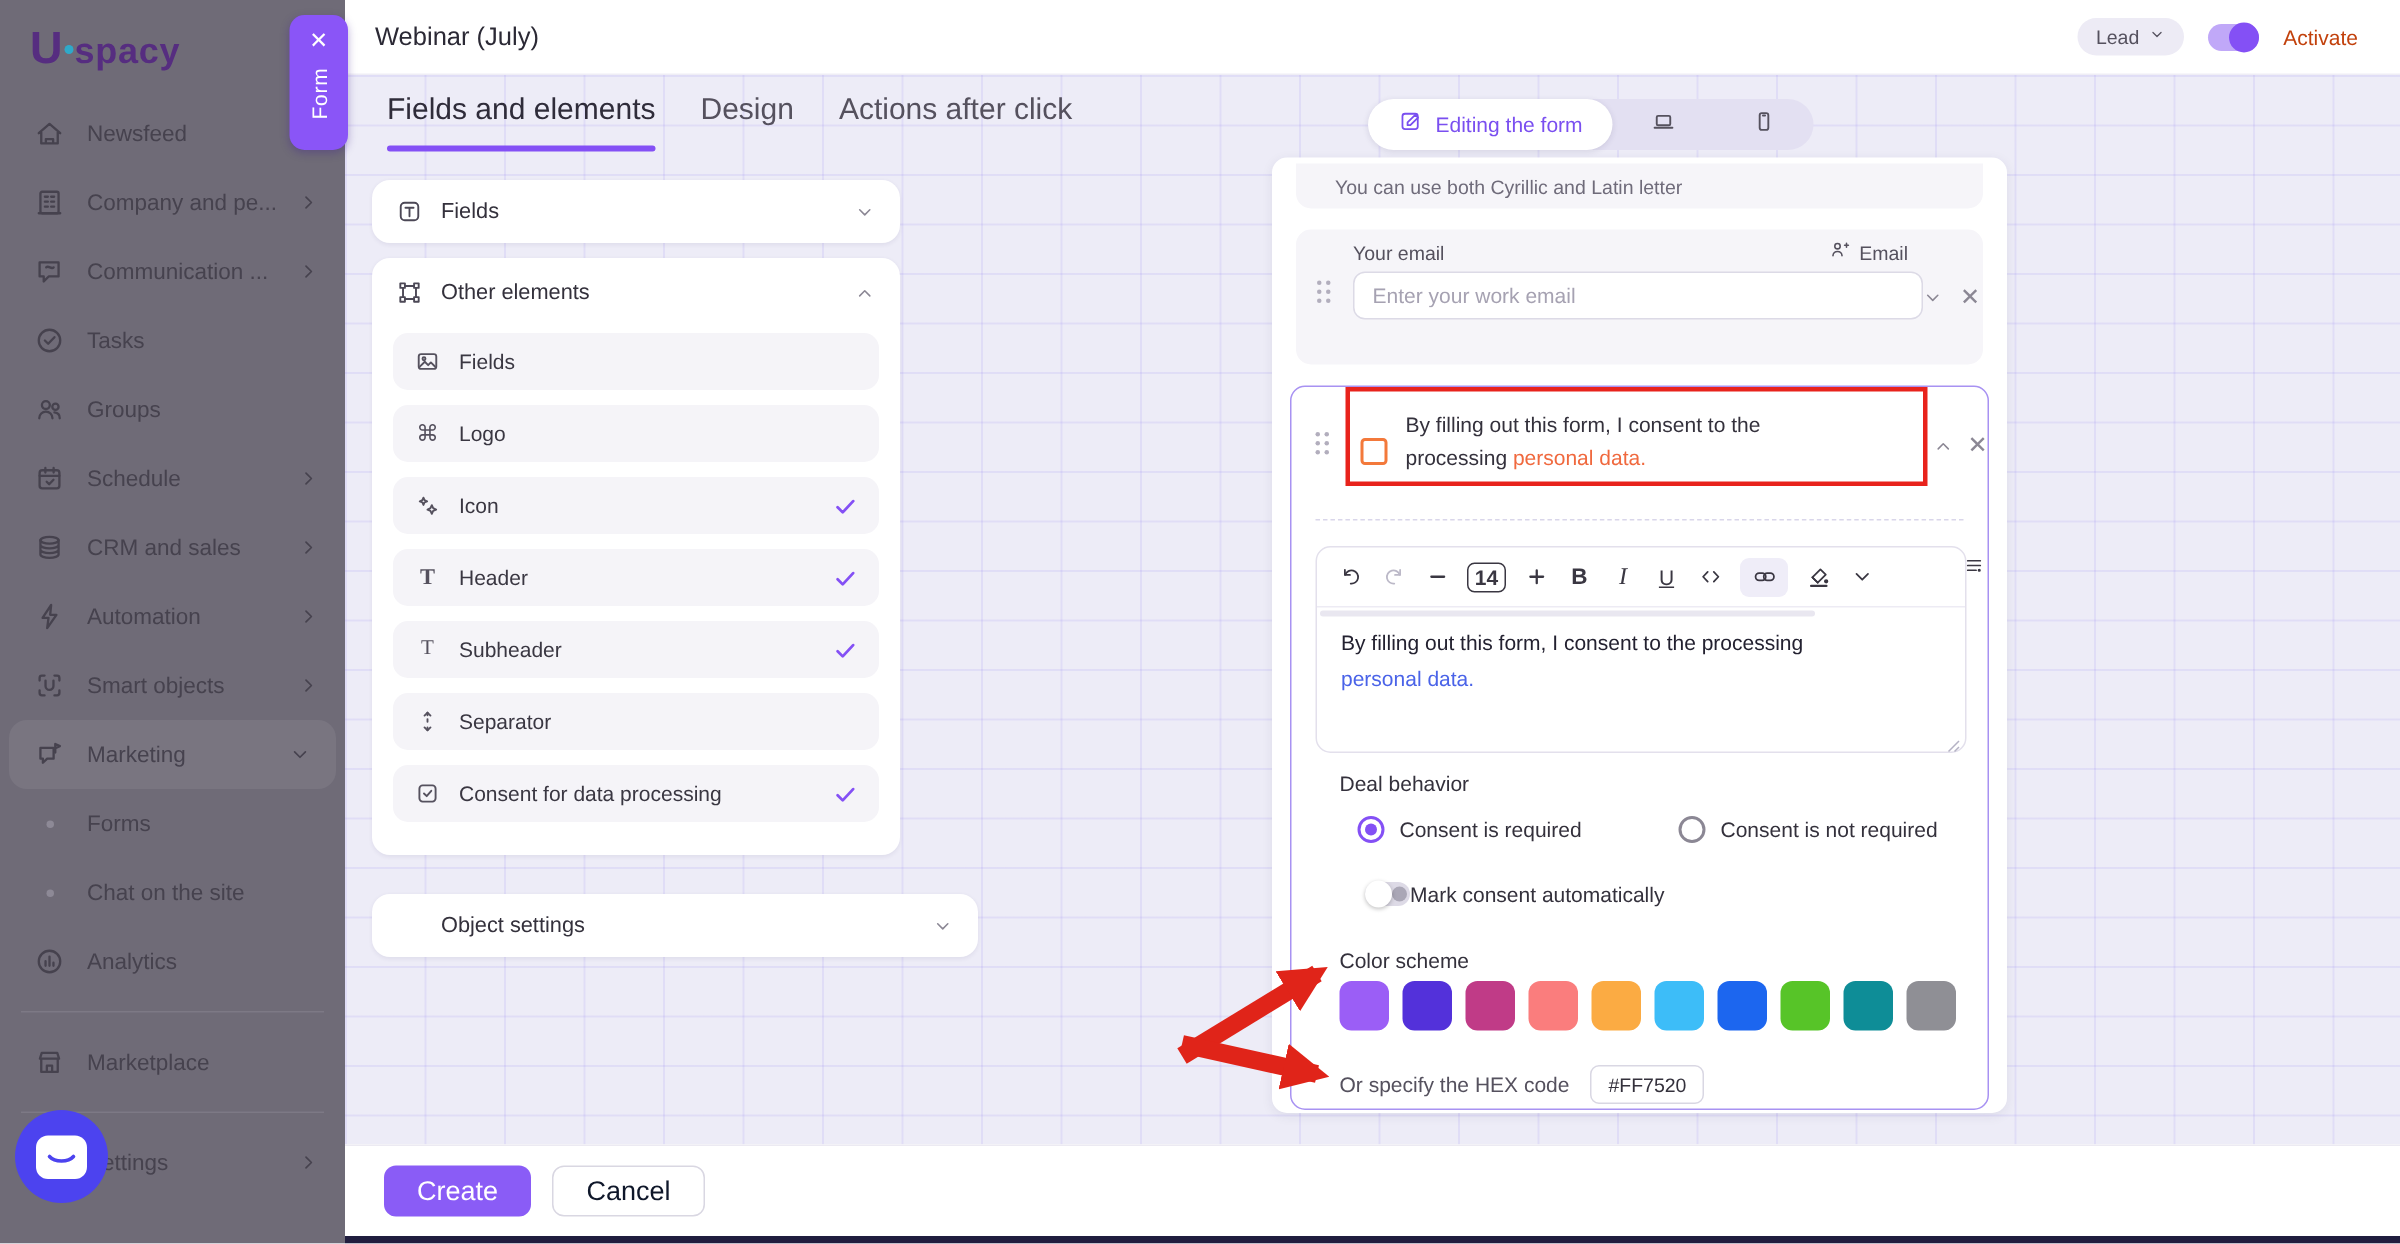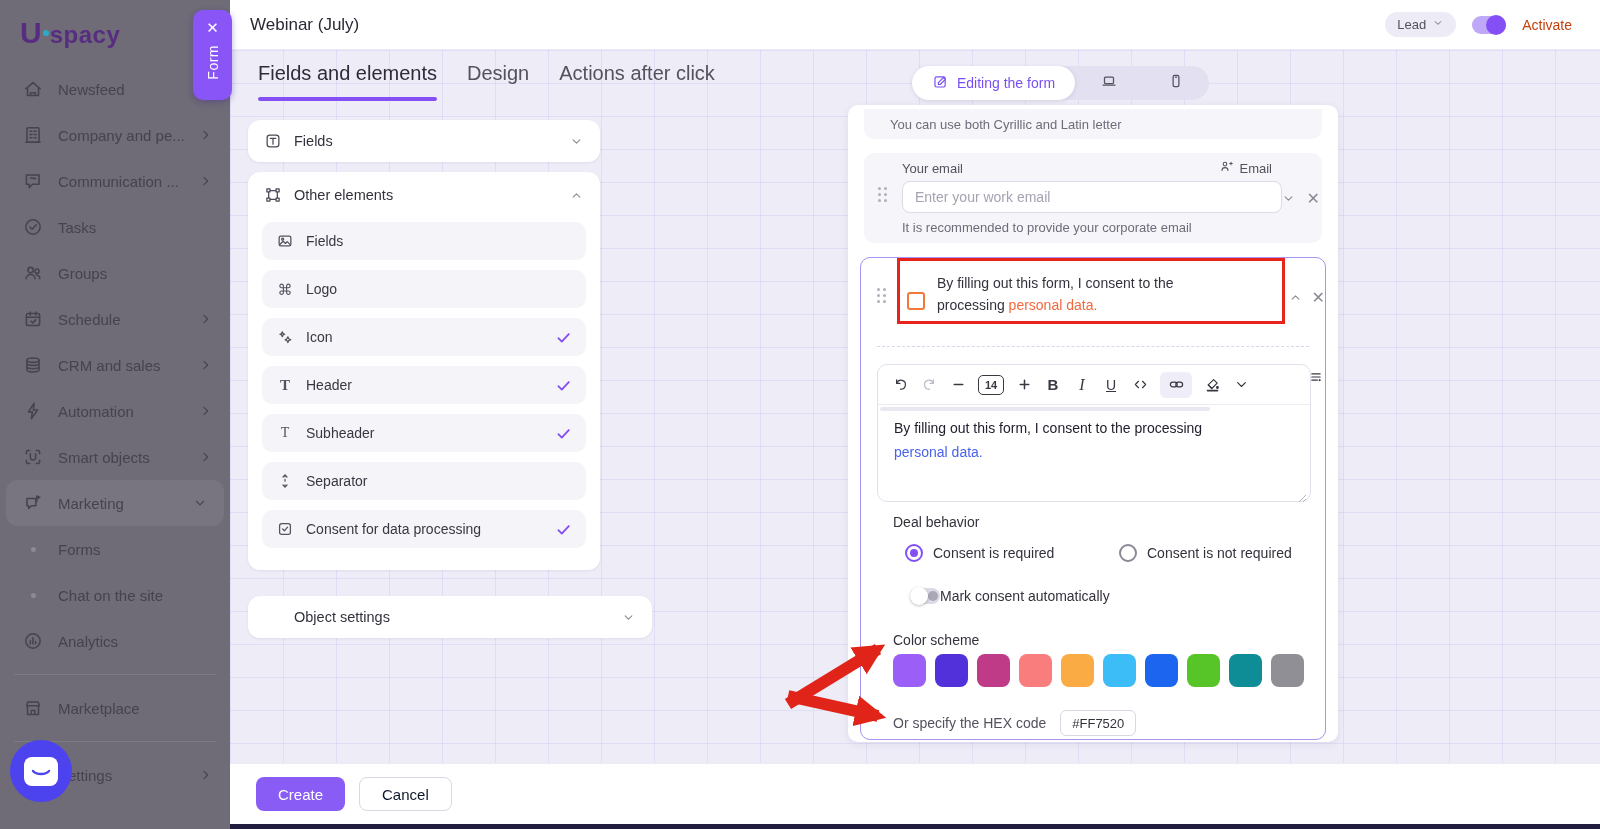--- a/index.html
+++ b/index.html
@@ -121,21 +121,21 @@
   .editor{position:absolute;left:16px;top:106px;width:434px;height:138px;border:1px solid #e3e0ec;border-radius:10px;background:#fff}
   .toolbar{height:40px;border-bottom:1px solid #edebf4;display:flex;align-items:center;padding:0 13px;gap:11px;color:#3a3742}
   .tb{display:flex;align-items:center;justify-content:center;min-width:18px;height:26px;cursor:pointer;flex:none}
   .tb svg{width:17px;height:17px;display:block}
   .tb.dim{color:#bcb9c8}
   .tb.bold{font-weight:bold;font-size:15px}
   .tb.ital{font-style:italic;font-family:"Liberation Serif",serif;font-size:16px}
   .tb.und{text-decoration:underline;font-size:14px}
   .tb.link-active{background:#efedf8;border-radius:6px;width:32px}
   .size-box{min-width:26px;height:20px;border:1.5px solid #3a3742;border-radius:5px;display:flex;
-            align-items:center;justify-content:center;font-size:11px;font-weight:bold;cursor:pointer}
+            align-items:center;justify-content:center;font-size:14px;font-weight:bold;cursor:pointer}
   .tscroll{position:absolute;left:2px;top:42px;width:330px;height:4px;background:#e9e7f0;border-radius:2px}
   .editor-body{padding:11px 16px;font-size:14px;line-height:24px;color:#232130}
   .editor-body .blue{color:#4a63e8}
   .resize{position:absolute;right:3px;bottom:3px;width:9px;height:9px;color:#b5b2c4}
   .align-ctl{position:absolute;right:2px;top:112px;color:#3a3742;cursor:pointer}
   .align-ctl svg{width:14px;height:14px}
 
   .deal-lbl{position:absolute;left:32px;top:256px;font-size:14px;color:#34313c}
   .radio-g{position:absolute;top:286px;display:flex;align-items:center;gap:10px;cursor:pointer}
   .radio{width:18px;height:18px;border-radius:50%;border:2px solid #8b8794;flex:none}
@@ -154,21 +154,21 @@
   .hex-lbl{font-size:14px;color:#55515e}
   .hex-input{width:76px;height:26px;border:1px solid #d9d7e3;border-radius:6px;text-align:center;
              font-size:13px;color:#34313c;font-family:"Liberation Sans",sans-serif;background:#fff}
 
   
   .arrows{position:absolute;left:760px;top:620px;width:140px;height:115px;z-index:7;pointer-events:none}
 
   
   .footer{position:absolute;left:230px;top:763px;width:1370px;height:61px;background:#fff;
           border-top:1px solid #eceaf2;display:flex;align-items:center;gap:14px;padding-left:26px;z-index:3}
-  .btn{height:34px;border-radius:8px;font-size:15px;display:flex;align-items:center;justify-content:center;
+  .btn{height:34px;border-radius:8px;font-size:18px;display:flex;align-items:center;justify-content:center;
        padding:16px 22px;cursor:pointer;font-family:"Liberation Sans",sans-serif}
   .btn.primary{background:#8a5cf6;color:#fff;border:none}
   .btn.ghost{background:#fff;color:#0f172a;border:1px solid #d9d7e2}
   .dark-strip{position:absolute;left:230px;top:824px;width:1370px;height:5px;background:#201d3e;z-index:8}
 </style>
 </head>
 <body>
 
 <div id="app">
 
@@ -549,21 +549,20 @@
         <span class="email-lbl">Your email</span>
         <span class="email-badge">
           <span><svg viewBox="0 0 20 20" fill="none" stroke="currentColor" stroke-width="1.4" stroke-linecap="round" stroke-linejoin="round">
                 <circle cx="8" cy="6.8" r="2.4"></circle>
                 <path d="M4 15.4c0-2.4 1.8-3.9 4-3.9s4 1.5 4 3.9M14.3 6h3.4M16 4.3v3.4"></path>
               </svg></span>
           <span>Email</span>
         </span>
       </div>
       <input class="email-input" type="text" placeholder="Enter your work email" style="">
-      <div class="email-hint">It is recommended to provide your corporate email</div>
       <span class="row-chev" style="right:26px;top:38px">
           <svg viewBox="0 0 20 20" fill="none" stroke="currentColor" stroke-width="1.4" stroke-linecap="round" stroke-linejoin="round">
             <path d="M5.5 7.8 10 12.3l4.5-4.5"></path>
           </svg>
         </span>
       <span class="row-x" style="right:2px;top:38px">✕</span>
     </div>
 
     <div class="consent">
       <div class="red-rect"></div>

